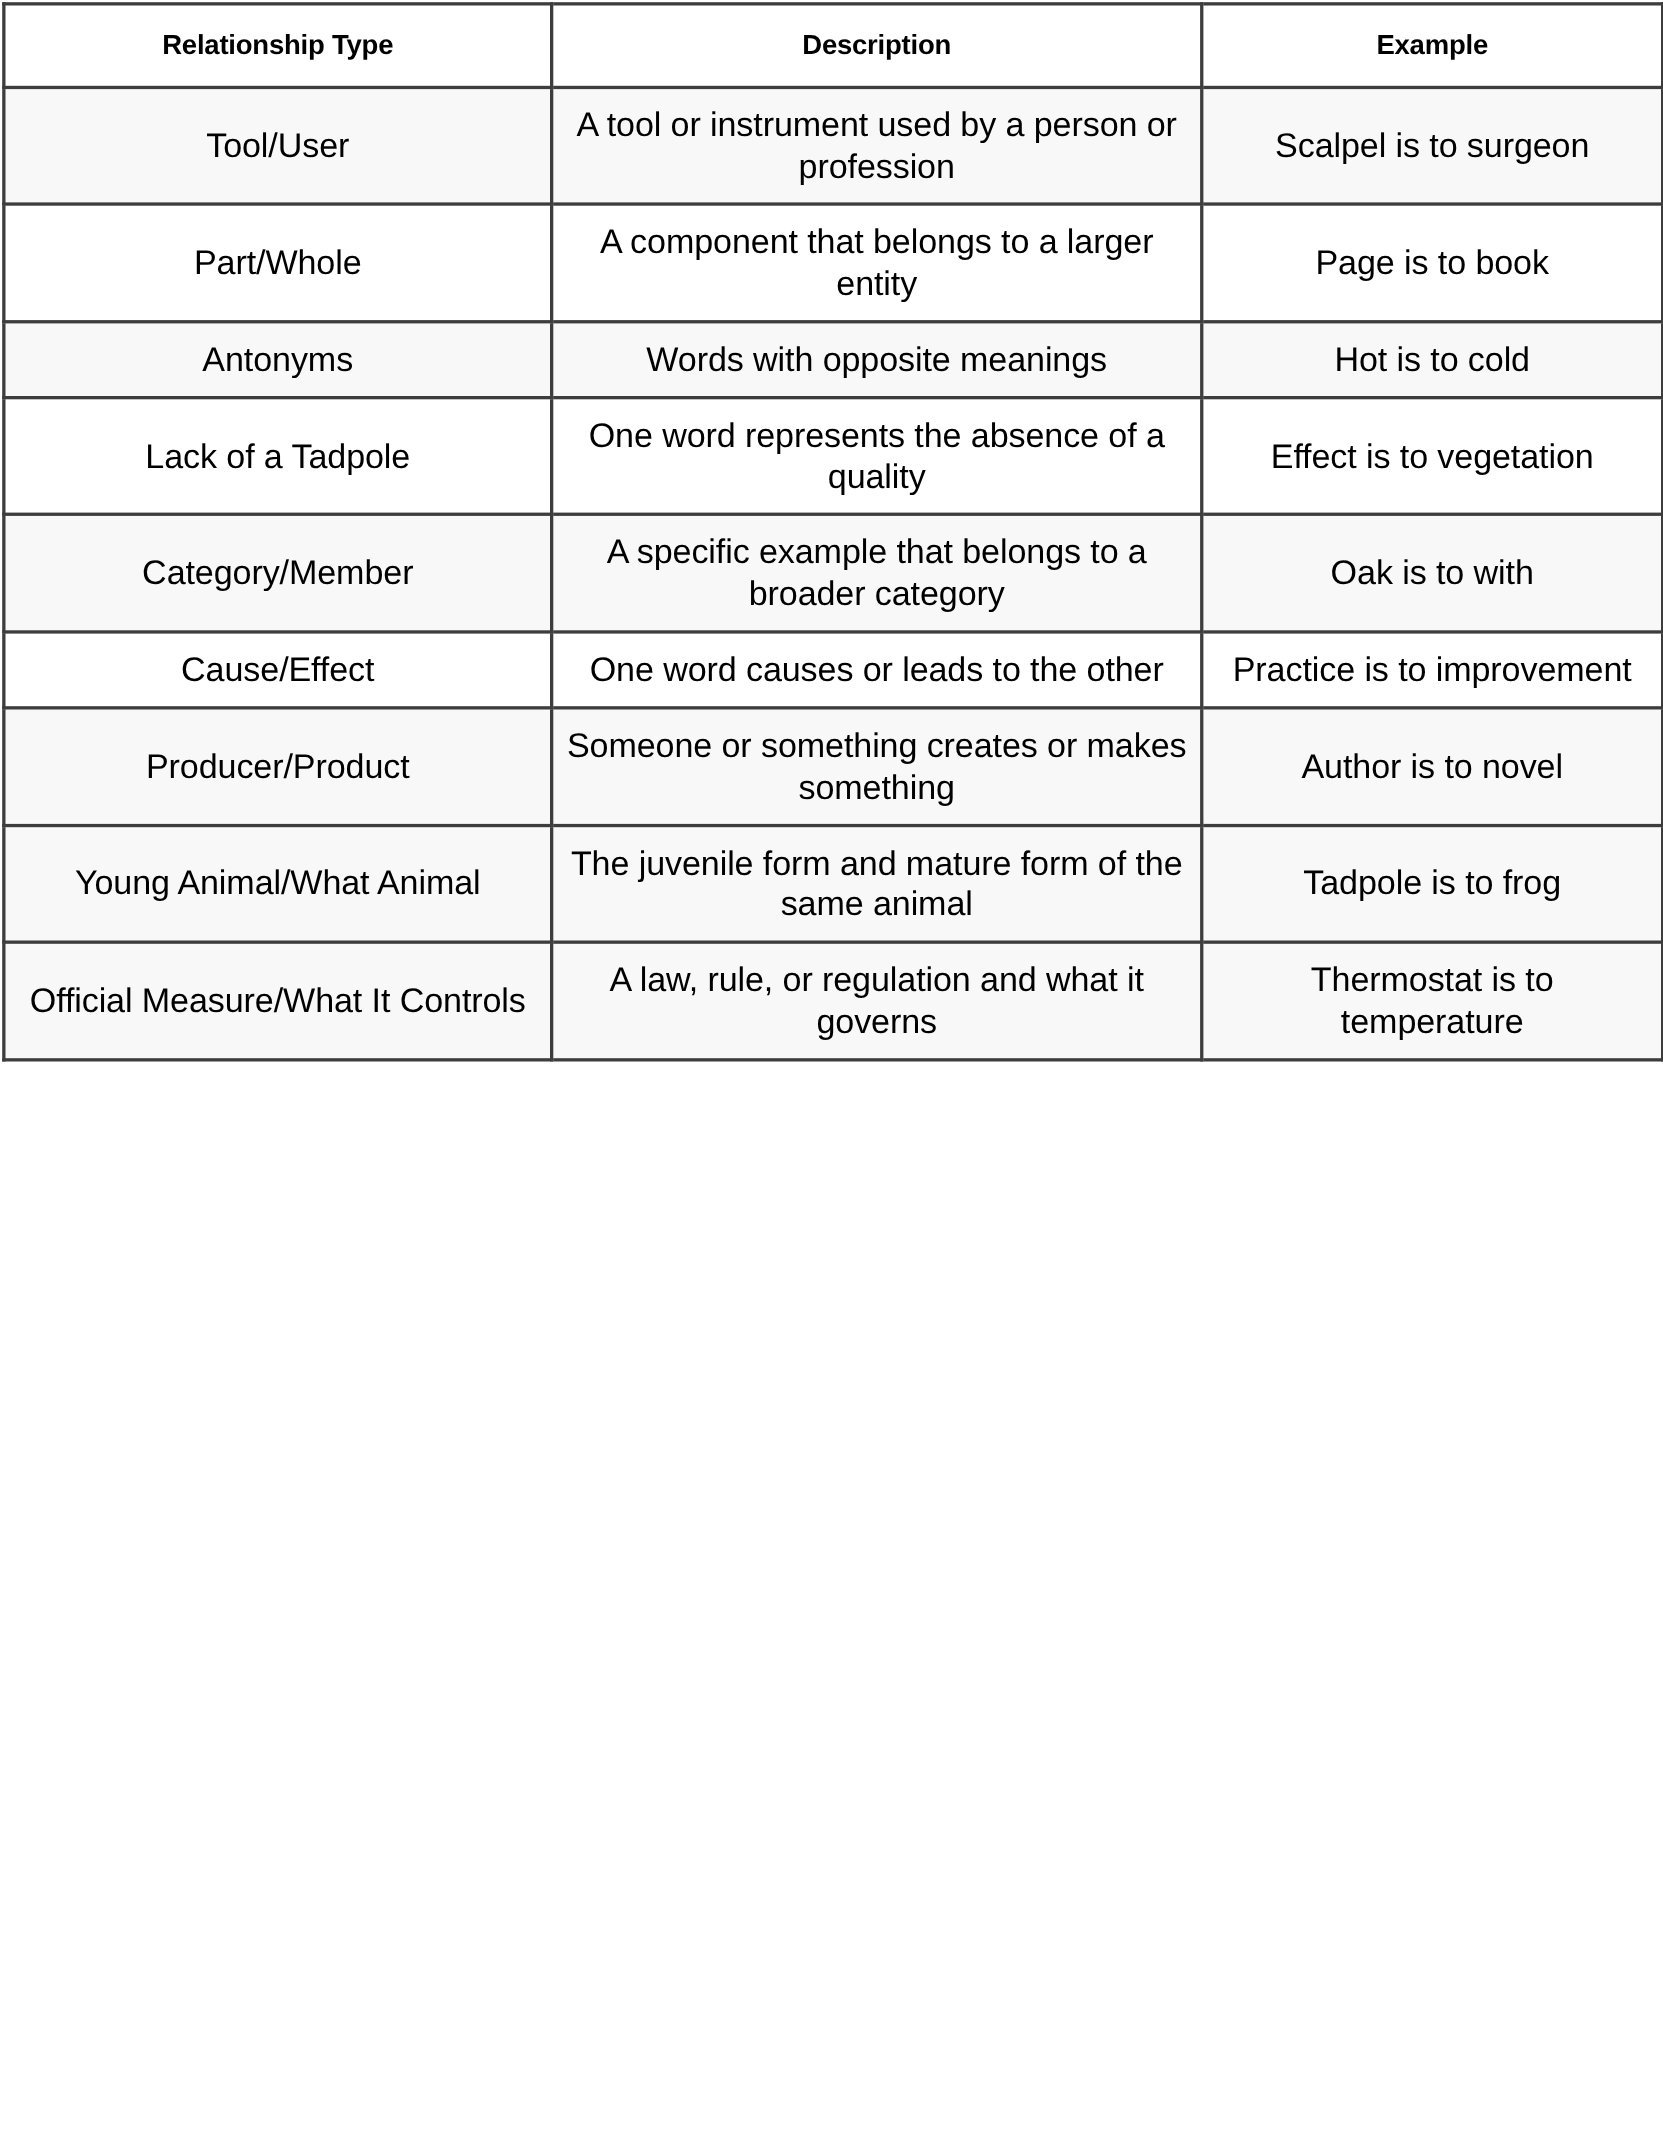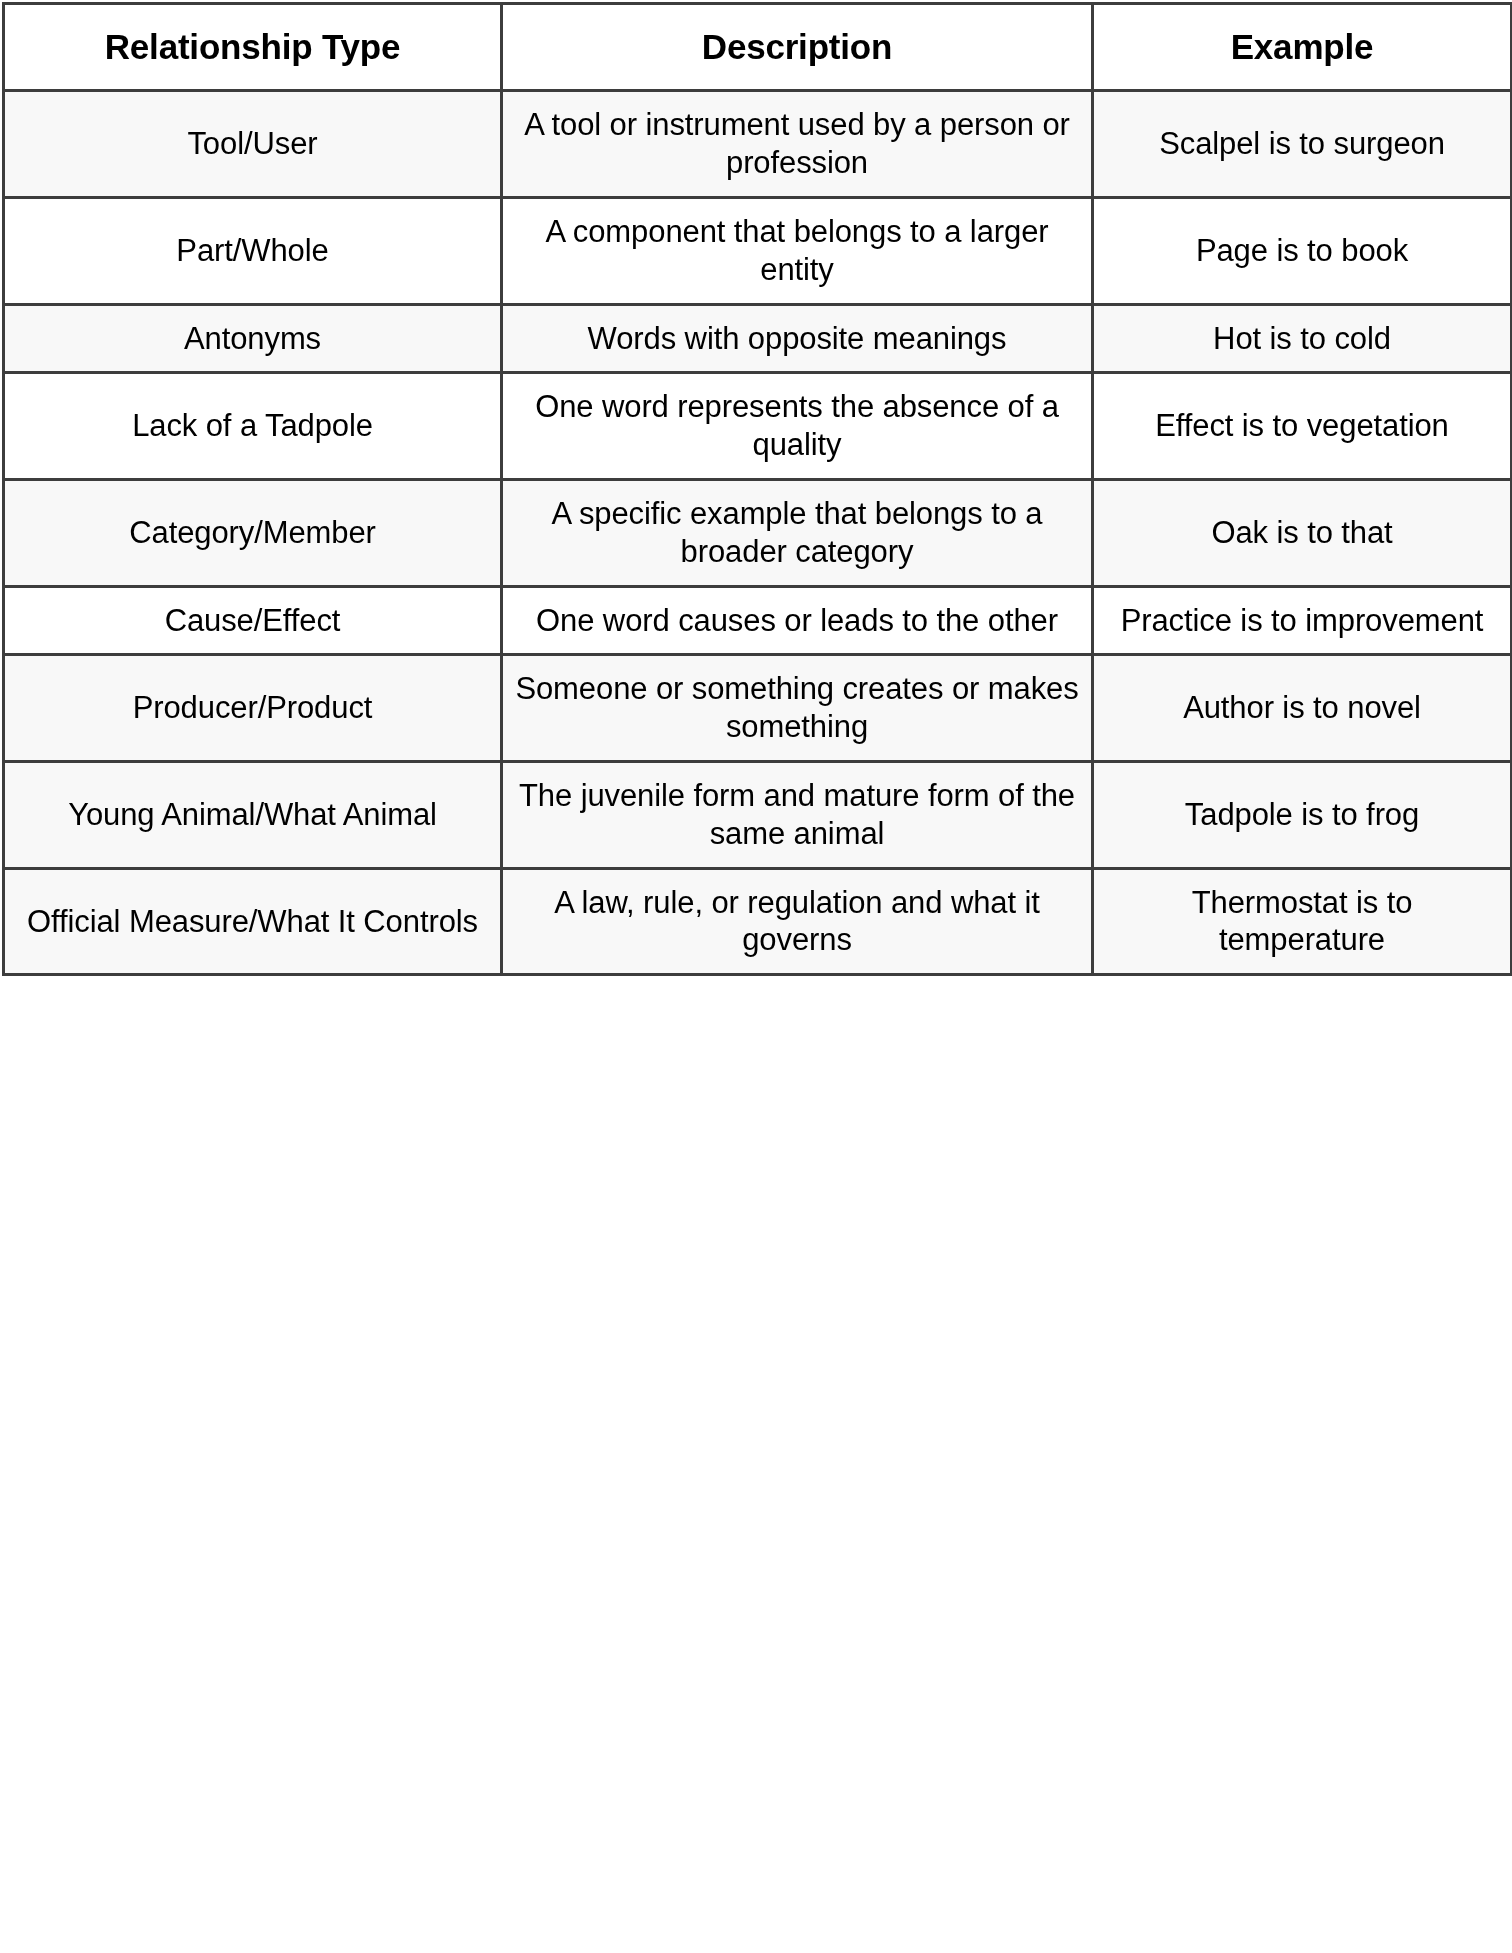--- a/index.html
+++ b/index.html
@@ -27,21 +27,21 @@
     border: 3px solid #3d3d3d;
   }
   table.rel-table col.c1 { width: 498px; }
   table.rel-table col.c2 { width: 591px; }
   table.rel-table col.c3 { width: 419px; }
 
   thead th {
     border: 3px solid #3d3d3d;
     background: #ffffff;
     font-weight: bold;
-    font-size: 35px;
+    font-size: 25px;
     line-height: 1.15;
     text-align: center;
     vertical-align: middle;
     padding: 22px 10px 22px 10px;
     font-stretch: condensed;
     letter-spacing: -0.2px;
   }
   tbody td {
     border: 3px solid #3d3d3d;
     font-size: 31px;
@@ -123,21 +123,21 @@
           </td>
         </tr>
         <tr class="shade">
           <td>
             <span class="cell-text">Category/Member</span>
           </td>
           <td>
             <span class="cell-text">A specific example that belongs to a broader category</span>
           </td>
           <td>
-            <span class="cell-text">Oak is to that</span>
+            <span class="cell-text">Oak is to with</span>
           </td>
         </tr>
         <tr class="plain">
           <td>
             <span class="cell-text">Cause/Effect</span>
           </td>
           <td>
             <span class="cell-text">One word causes or leads to the other</span>
           </td>
           <td>

